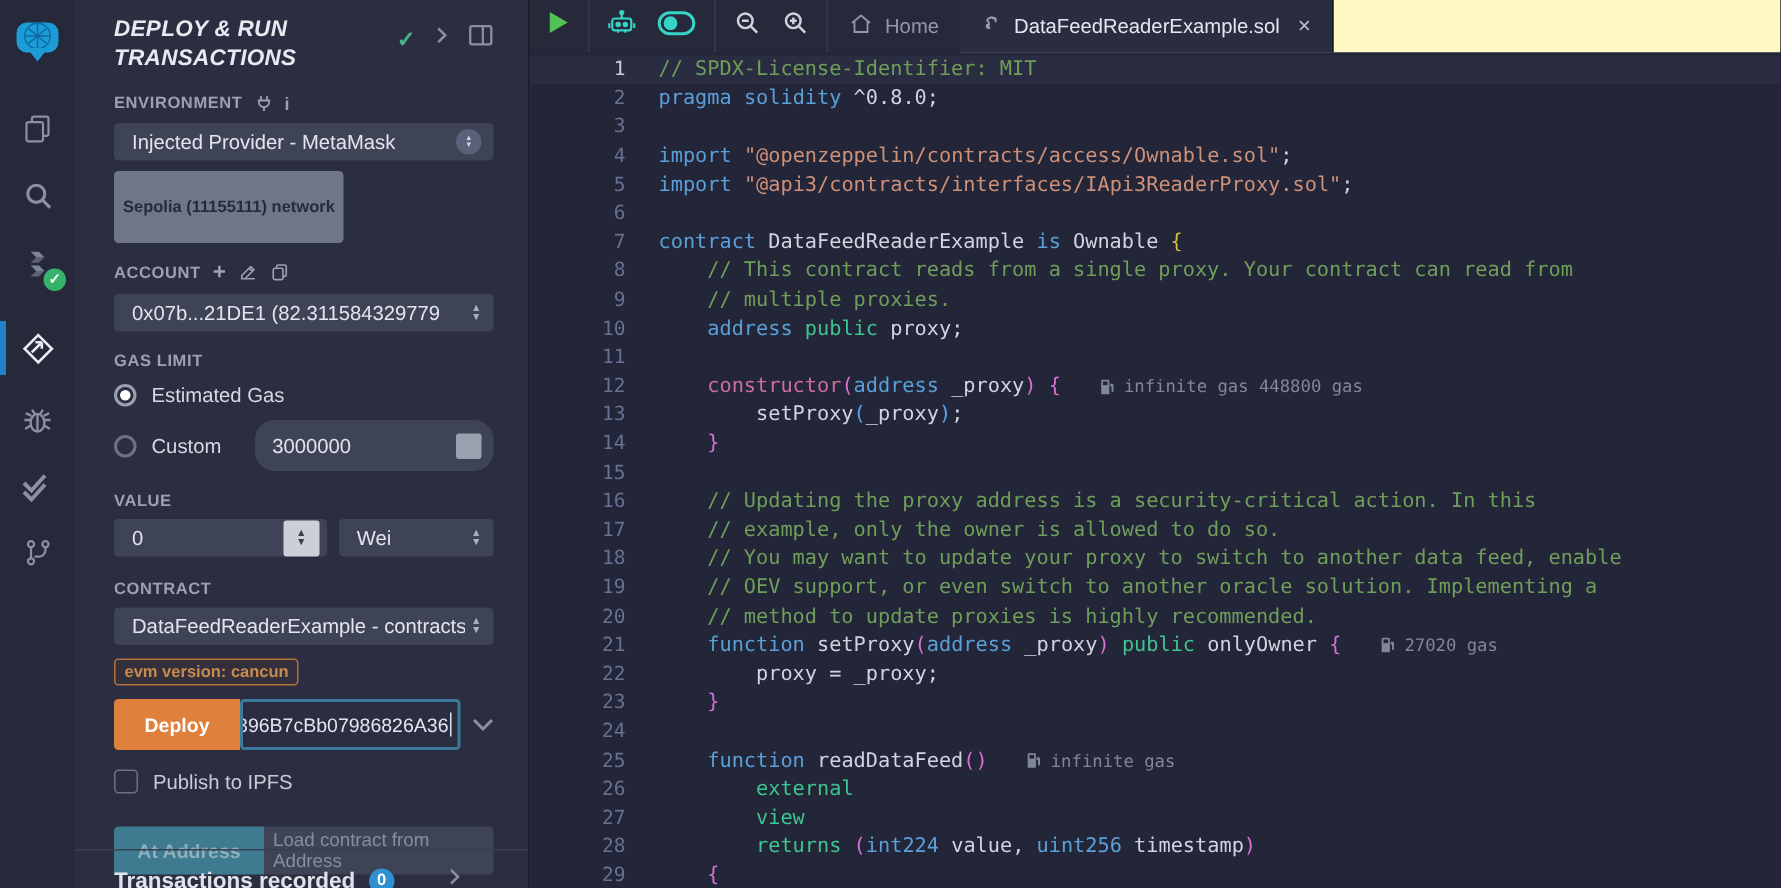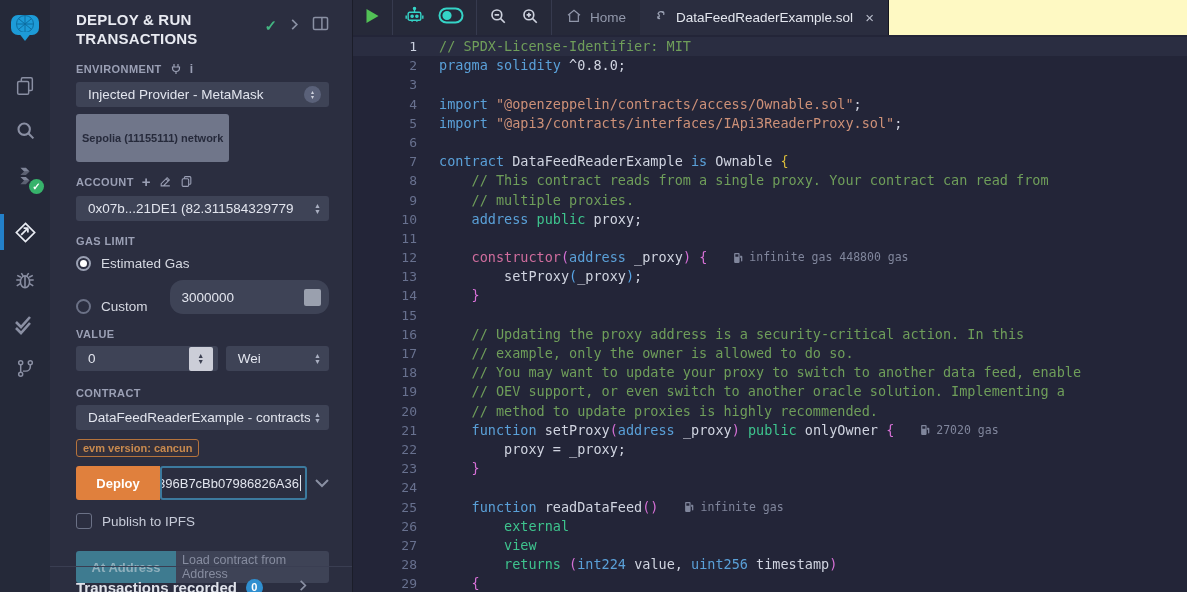--- a/index.html
+++ b/index.html
@@ -24,38 +24,38 @@
   .ib-checks { margin-top:4px; }
   .ib-git { margin-top:4px; }
   .badge-check { position:absolute; right:6px; bottom:2px; width:15px; height:15px; border-radius:50%;
     background:#37b26b; color:#fff; font-size:10px; line-height:15px; text-align:center; font-weight:bold; }
 
   
   .sidepanel { width:303px; background:#2b2e40; flex-shrink:0; position:relative;
     padding:10px 23px 0 26px; overflow:hidden; border-right:1px solid #1b1d29; }
   .sp-header { display:flex; justify-content:space-between; align-items:flex-start; }
   .sp-title { color:#e8eaf1; font-size:15px; font-weight:bold; line-height:19px; width:150px;
-    letter-spacing:.2px; }
+    letter-spacing:.2px;font-style:italic; }
   .sp-header-icons { display:flex; gap:12px; align-items:center; margin-top:6px; color:#8a90a3; }
   .sp-check { color:#43b581; font-size:15px; font-weight:bold; }
   .label { color:#9ba0b5; font-size:11px; font-weight:bold; letter-spacing:.4px; display:flex;
     align-items:center; gap:8px; }
   .mini-ic { color:#9ba0b5; display:inline-flex; }
   .select, .inputbox { background:#3e4356; border-radius:3px; height:25px; display:flex;
     align-items:center; color:#e2e5ee; font-size:13.5px; padding:0 8px 0 12px; }
   .select { justify-content:space-between; cursor:pointer; }
   .sel-text { white-space:nowrap; overflow:hidden; }
   .carets { display:flex; flex-direction:column; line-height:6px; font-size:7px; color:#aab0c2;
     flex-shrink:0; margin-left:4px; }
   .env-circle { width:17px; height:17px; border-radius:50%; background:#5a6179; color:#cfd3de;
     font-size:6px; display:flex; flex-direction:column; align-items:center; justify-content:center;
     line-height:5px; flex-shrink:0; }
   .net-badge { display:inline-block; background:#70768a; color:#262a3b; font-size:11px;
     font-weight:bold; border-radius:3px; padding:18px 6px; margin-top:7px; }
-  .radio-row { display:flex; align-items:flex-end; gap:10px; margin-top:9px; color:#d6d9e2;
+  .radio-row { display:flex; align-items:center; gap:10px; margin-top:9px; color:#d6d9e2;
     font-size:13.5px; }
   .radio { width:15px; height:15px; border-radius:50%; border:2px solid #9aa0b2; flex-shrink:0;
     display:flex; align-items:center; justify-content:center; }
   .radio.sel::after { content:""; width:7px; height:7px; border-radius:50%; background:#fff; }
   .radio.unsel { border-color:#6b7186; }
   .gas-custom-input { flex:1; margin-left:12px; justify-content:space-between; height:34px;border-radius:13px; }
   .grey-square { width:17px; height:17px; background:#9aa0ae; border-radius:2px; flex-shrink:0; }
   .value-row { display:flex; gap:8px; margin-top:6px; }
   .value-input { flex:1.5; justify-content:space-between; padding-right:5px; }
   .spinner { width:24px; height:24px; background:#ccced8; border-radius:2px; color:#3a3e50;

